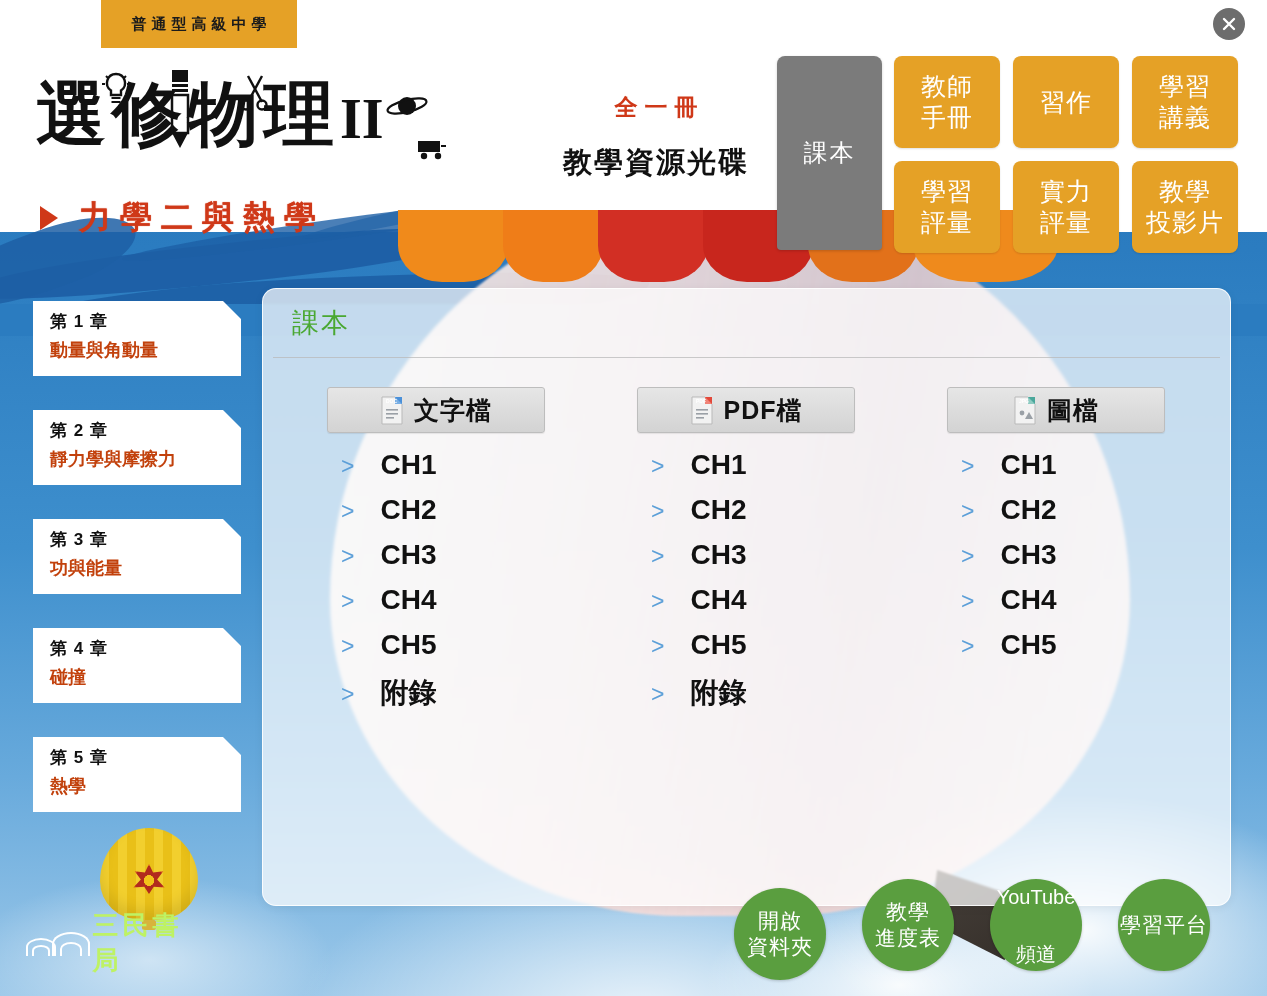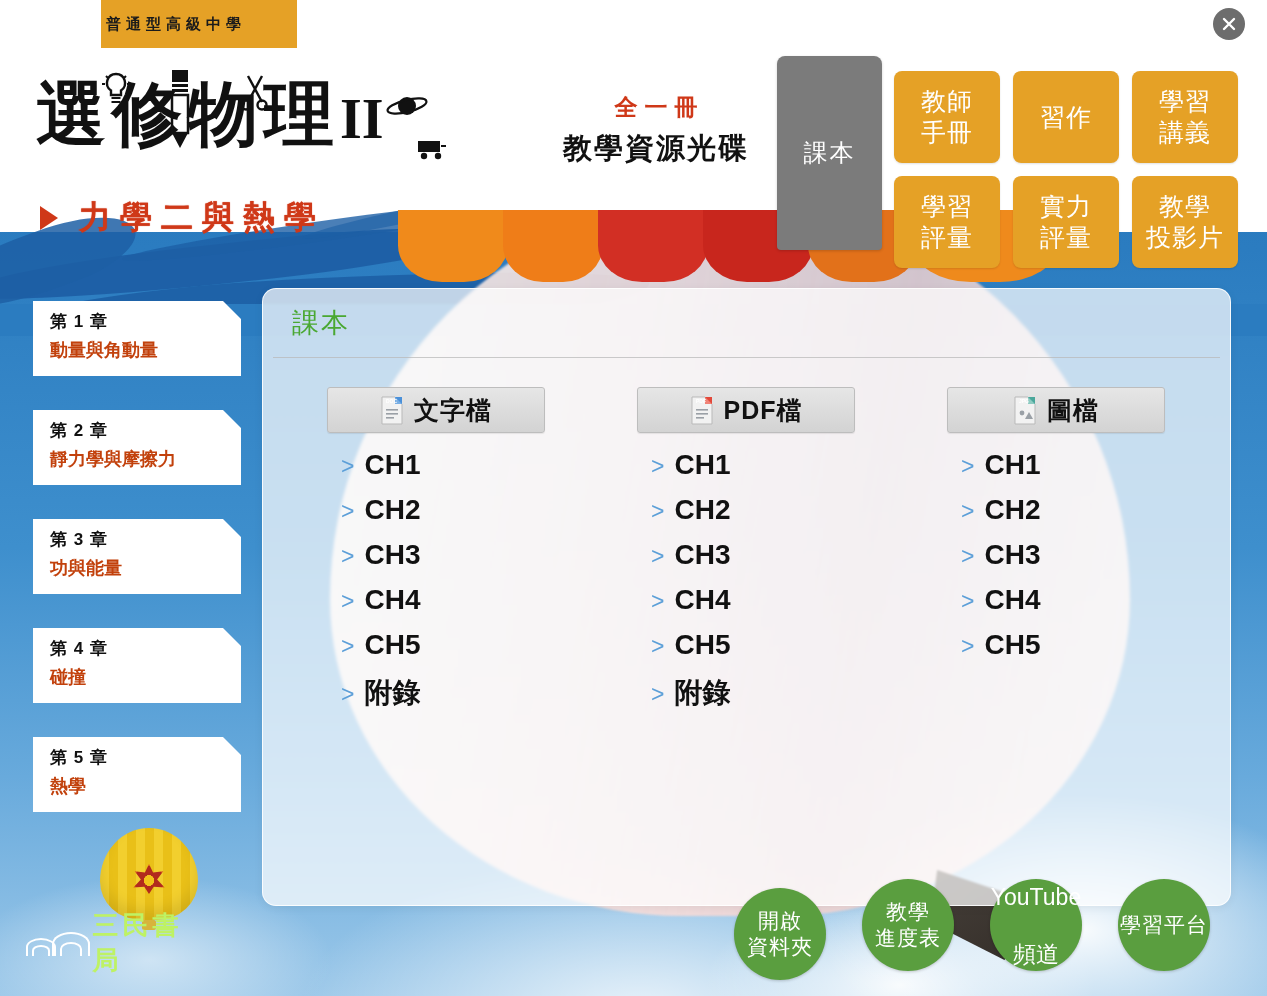--- a/index.html
+++ b/index.html
@@ -64,21 +64,21 @@
   .basket{
     position:absolute;left:930px;top:870px;width:120px;height:90px;
     background:linear-gradient(150deg,#3a2f26,#1d1610);
     clip-path:polygon(6% 0,100% 42%,62% 100%,0 58%);
     opacity:.9;
   }
 
   
   .top-banner{
     position:absolute;left:101px;top:0;width:196px;height:48px;background:#e5a126;
-    display:flex;align-items:center;
+    display:flex;align-items:center;justify-content:center;
   }
   .top-banner span{
     color:#1b1b1b;font-size:15px;letter-spacing:5px;font-weight:700;text-indent:5px;
   }
 
   .logo-title{
     position:absolute;left:36px;top:72px;width:520px;height:86px;
     font-family:"Liberation Serif","DejaVu Serif",serif;
     font-weight:700;font-size:70px;color:#111;letter-spacing:6px;line-height:86px;
     white-space:nowrap;
@@ -90,21 +90,21 @@
   .ico-scissors{left:240px;top:72px;width:30px;height:40px;}
   .ico-planet{left:385px;top:92px;width:44px;height:28px;}
   .ico-cart{left:415px;top:138px;width:34px;height:22px;}
 
   .right-title{position:absolute;left:540px;top:92px;width:232px;text-align:center;}
   .right-title .l1{
     color:#cf3818;font-size:23px;font-weight:700;letter-spacing:7px;
     font-family:"Liberation Serif","DejaVu Serif",serif;text-indent:7px;
   }
   .right-title .l2{
-    color:#111;font-size:29px;font-weight:700;letter-spacing:2px;margin-top:6px;
+    color:#111;font-size:29px;font-weight:700;letter-spacing:2px;margin-top:20px;
     font-family:"Liberation Serif","DejaVu Serif",serif;
   }
 
   .subtitle{
     position:absolute;left:40px;top:196px;display:flex;align-items:center;gap:12px;
   }
   .subtitle .tri{
     width:0;height:0;border-left:18px solid #cf3818;border-top:12px solid transparent;border-bottom:12px solid transparent;
   }
   .subtitle .txt{
@@ -121,21 +121,21 @@
   .close-btn svg{display:block;}
 
   
   .tab-current{
     position:absolute;left:777px;top:56px;width:105px;height:194px;
     background:#7b7b7b;border-radius:8px 8px 4px 4px;
     display:flex;align-items:center;justify-content:center;cursor:pointer;
     box-shadow:0 1px 3px rgba(0,0,0,.18);
   }
   .tab-current span{color:#fff;font-size:24px;letter-spacing:2px;}
-  .tab-grid{position:absolute;left:894px;top:71px;width:350px;height:197px;
+  .tab-grid{position:absolute;left:894px;top:56px;width:350px;height:197px;
     display:grid;grid-template-columns:repeat(3,106px);grid-template-rows:repeat(2,92px);
     column-gap:13px;row-gap:13px;}
   .tab-btn{
     background:#e5a126;border-radius:8px;display:flex;flex-direction:column;
     align-items:center;justify-content:center;cursor:pointer;color:#fff;
     font-size:25px;line-height:31px;letter-spacing:1px;text-align:center;
     box-shadow:0 1px 2px rgba(0,0,0,.12);
   }
 
   
@@ -169,31 +169,31 @@
     width:216px;height:44px;margin:16px auto;background:linear-gradient(180deg,#e6e6e6,#d3d3d3);
     border:1px solid #bdbdbd;border-radius:3px;
     display:flex;align-items:center;justify-content:center;gap:10px;cursor:pointer;
     box-shadow:0 1px 1px rgba(0,0,0,.08);
   }
   .col-head .lbl{font-size:25px;font-weight:700;color:#111;letter-spacing:1px;}
   .filetype-ico{width:24px;height:29px;position:relative;display:block;}
   .items{margin-top:14px;padding-left:60px;}
   .item{display:flex;align-items:baseline;gap:10px;height:45px;cursor:pointer;}
   .item .chev{color:#5c9fd8;font-size:23px;font-weight:400;line-height:1;}
-  .item .nm{font-size:28px;font-weight:700;color:#111;letter-spacing:0px;}
+  .item .nm{font-size:28px;font-weight:700;color:#111;letter-spacing:0px;margin-left:16px;}
 
   
   .circles{position:absolute;left:728px;top:879px;width:500px;height:100px;}
   .circ{
     position:absolute;width:92px;height:92px;border-radius:50%;background:#5a9e3f;
     color:#fff;display:flex;flex-direction:column;align-items:center;justify-content:center;
     font-size:21px;line-height:26px;letter-spacing:1px;cursor:pointer;text-align:center;
     box-shadow:0 1px 3px rgba(0,0,0,.2);
   }
-  .circ.yt{font-size:23px;letter-spacing:0;gap:31px;}
+  .circ.yt{font-size:20px;letter-spacing:0;gap:31px;}
   .c-0{left:6px;top:9px;}
   .c-1{left:134px;top:0;}
   .c-2{left:262px;top:0;}
   .c-3{left:390px;top:0;}
 
   
   .pub-balloon{
     position:absolute;left:100px;top:828px;width:98px;height:92px;
     border-radius:50% 50% 42% 42%/58% 58% 42% 42%;
     background:

